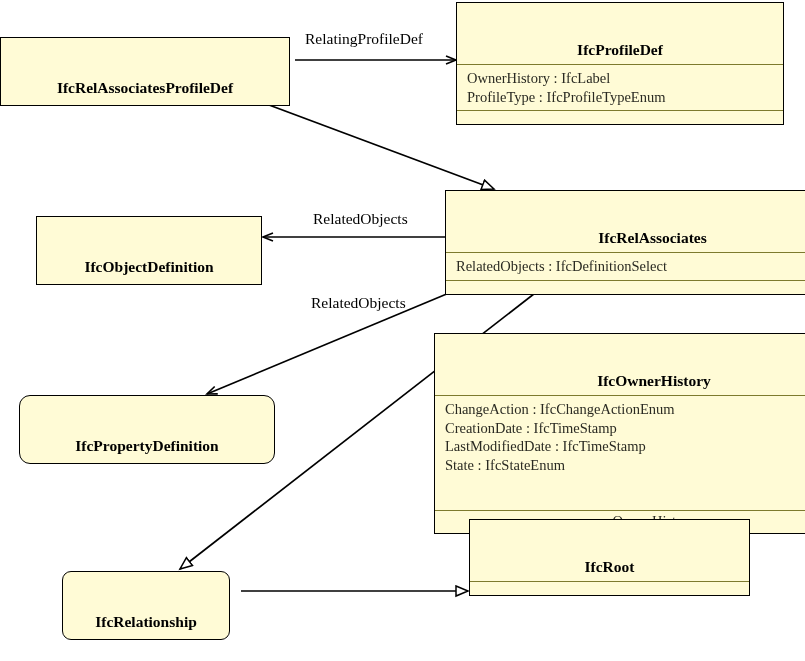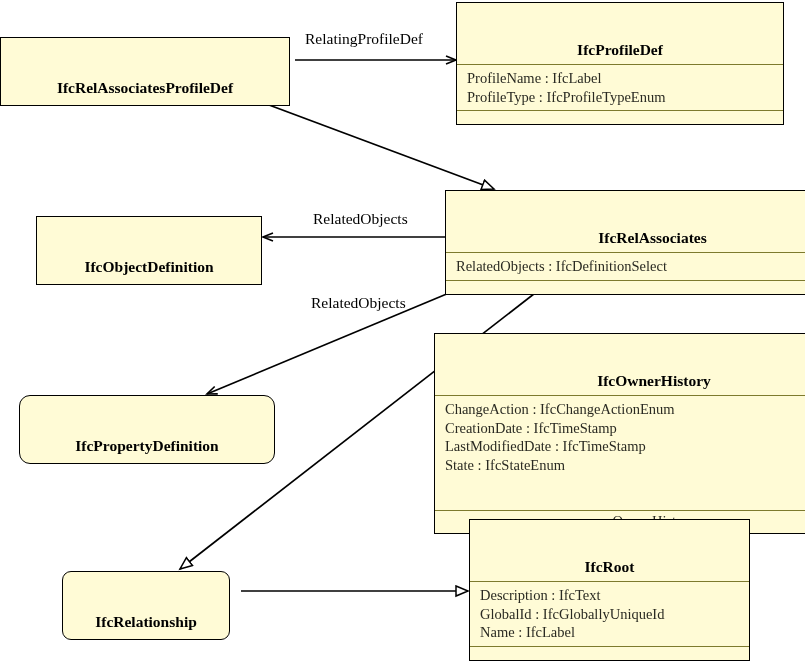--- a/index.html
+++ b/index.html
@@ -122,21 +122,21 @@
     </g>
   </svg>
 
   <div class="uml-class simple-box" style="left:0; top:37px; width:290px;">
     <div class="uml-title">IfcRelAssociatesProfileDef</div>
   </div>
 
   <div class="uml-class" style="left:456px; top:2px; width:328px;">
     <div class="uml-title">IfcProfileDef</div>
     <div class="uml-compartment">
-      <div class="uml-attr">ProfileName : IfcLabel</div>
+      <div class="uml-attr">OwnerHistory : IfcLabel</div>
       <div class="uml-attr">ProfileType : IfcProfileTypeEnum</div>
     </div>
     <div class="uml-compartment empty"></div>
   </div>
 
   <div class="uml-class simple-box" style="left:36px; top:216px; width:226px;">
     <div class="uml-title">IfcObjectDefinition</div>
   </div>
 
   <div class="uml-class" style="left:445px; top:190px; width:415px;">
@@ -163,25 +163,20 @@
       <div class="uml-attr">OwnerHistory</div>
     </div>
   </div>
 
   <div class="uml-class simple-box" style="left:62px; top:571px; width:168px;border-radius:9px;">
     <div class="uml-title">IfcRelationship</div>
   </div>
 
   <div class="uml-class" style="left:469px; top:519px; width:281px;">
     <div class="uml-title">IfcRoot</div>
-    <div class="uml-compartment">
-      <div class="uml-attr">Description : IfcText</div>
-      <div class="uml-attr">GlobalId : IfcGloballyUniqueId</div>
-      <div class="uml-attr">Name : IfcLabel</div>
-    </div>
     <div class="uml-compartment empty"></div>
   </div>
 
   <div class="edge-label" style="left:305px; top:30px;">RelatingProfileDef</div>
 
   <div class="edge-label" style="left:313px; top:210px;">RelatedObjects</div>
 
   <div class="edge-label" style="left:311px; top:294px;">RelatedObjects</div>
 
 </div>

